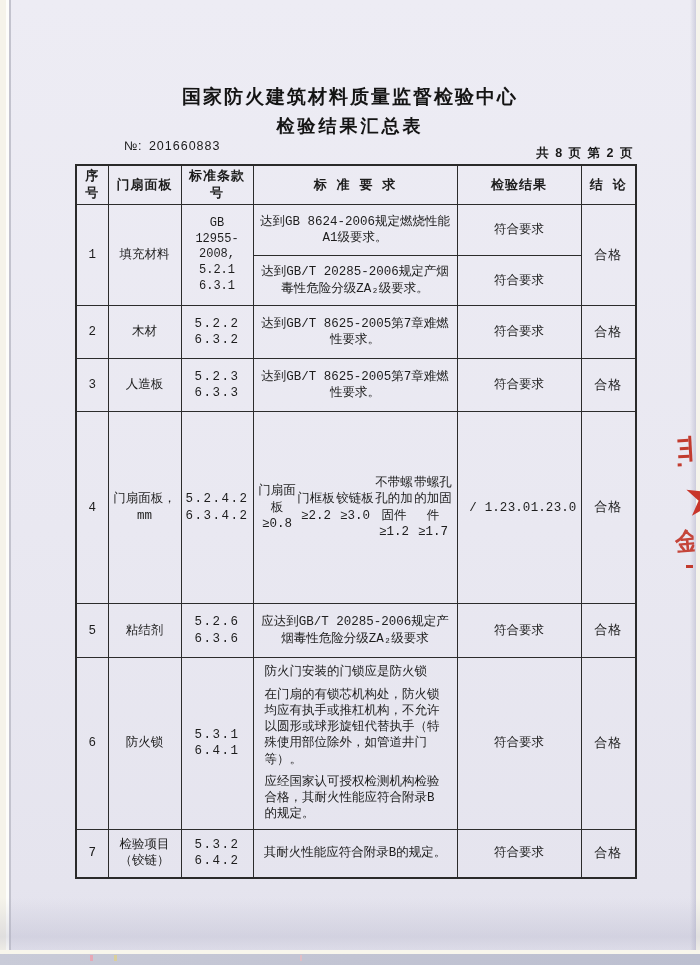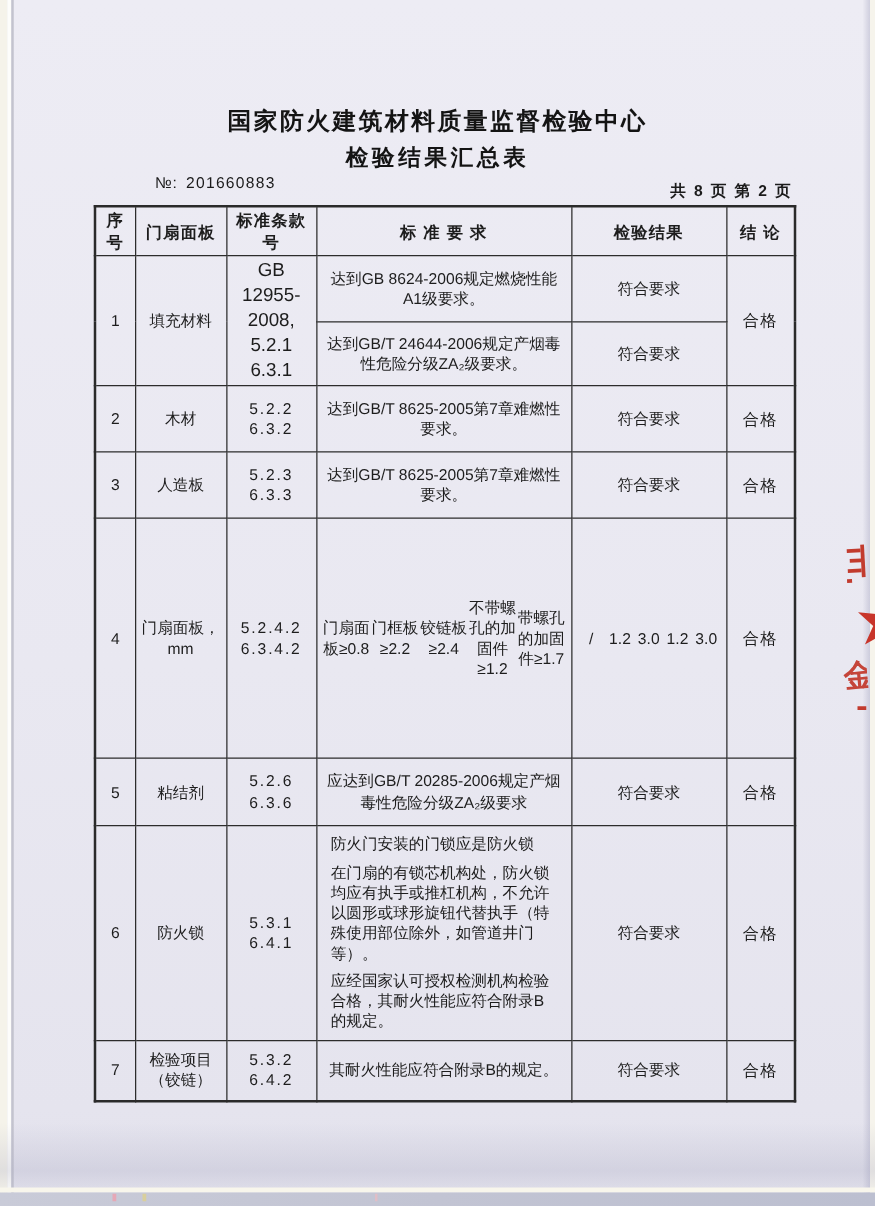--- a/index.html
+++ b/index.html
@@ -28,27 +28,27 @@
     font-size:19px;font-weight:bold;letter-spacing:2px;color:#141414;}
   .doc-subtitle{position:absolute;left:0;top:114px;width:100%;text-align:center;
     font-size:18px;font-weight:bold;letter-spacing:3px;color:#141414;}
   .report-no{position:absolute;left:76px;top:139px;font-size:12.5px;color:#1b1b1b;letter-spacing:.5px;margin-left:48px;}
   .report-no .num{margin-left:7px;letter-spacing:1px;}
   .page-count{position:absolute;right:66px;top:145px;font-size:12.5px;font-weight:600;
     letter-spacing:1.5px;color:#1b1b1b;}
 
   
   table.results{position:absolute;left:75px;top:164px;width:560px;border-collapse:collapse;
-    table-layout:fixed;color:#1d1d1d;font-size:12.5px;border:2px solid #2a2a2a;}
+    table-layout:fixed;color:#1d1d1d;font-size:12.5px;border:2px solid #2a2a2a;font-family:Liberation Mono, monospace;}
   .results th,.results td{border:1.5px solid #2c2c2c;padding:2px 4px;vertical-align:middle;
     text-align:center;line-height:1.32;overflow:hidden;}
   .results th{font-weight:600;font-size:13px;letter-spacing:1px;}
   .pre{white-space:pre-line;}
   .clause{letter-spacing:1.5px;}
-  .clause-long{letter-spacing:0;font-size:15px;padding:1px 2px;}
+  .clause-long{letter-spacing:0;font-size:12px;padding:1px 2px;}
   .req-left{text-align:left;padding:3px 6px 3px 7px;margin-left:36px;}
   .nopad{padding:0;}
   .stack{height:100%;display:flex;flex-direction:row;}
   .stack>div{flex:1;display:flex;align-items:center;justify-content:center;}
   .paras{display:flex;flex-direction:column;gap:6px;text-align:left;padding:4px 6px 4px 7px;}
   .paras p{margin:0;line-height:1.3;}
   .concl{font-size:13px;letter-spacing:1px;}
 
   
   .seal-frag{position:absolute;color:#c23b2e;}
@@ -107,21 +107,21 @@
       <td rowspan="2">1</td>
       <td rowspan="2">填充材料</td>
       <td rowspan="2" class="pre clause-long">GB 12955-
 2008, 5.2.1
 6.3.1</td>
       <td class="req-left">达到GB 8624-2006规定燃烧性能A1级要求。</td>
       <td>符合要求</td>
       <td rowspan="2" class="concl">合格</td>
     </tr>
     <tr style="height:50px">
-      <td class="req-left">达到GB/T 24644-2006规定产烟毒性危险分级ZA₂级要求。</td>
+      <td class="req-left">达到GB/T 20285-2006规定产烟毒性危险分级ZA₂级要求。</td>
       <td>符合要求</td>
     </tr>
 
     <tr style="height:53px">
       <td>2</td>
       <td>木材</td>
       <td class="pre clause">5.2.2
 6.3.2</td>
       <td class="req-left">达到GB/T 8625-2005第7章难燃性要求。</td>
       <td>符合要求</td>
@@ -141,21 +141,21 @@
     <tr style="height:192px">
       <td>4</td>
       <td class="pre">门扇面板，
 mm</td>
       <td class="pre clause">5.2.4.2
 6.3.4.2</td>
       <td class="nopad">
         <div class="stack">
           <div>门扇面板≥0.8</div>
           <div>门框板≥2.2</div>
-          <div>铰链板≥2.4</div>
+          <div>铰链板≥3.0</div>
           <div>不带螺孔的加固件≥1.2</div>
           <div>带螺孔的加固件≥1.7</div>
         </div>
       </td>
       <td class="nopad">
         <div class="stack">
           <div>/</div>
           <div>1.2</div>
           <div>3.0</div>
           <div>1.2</div>

